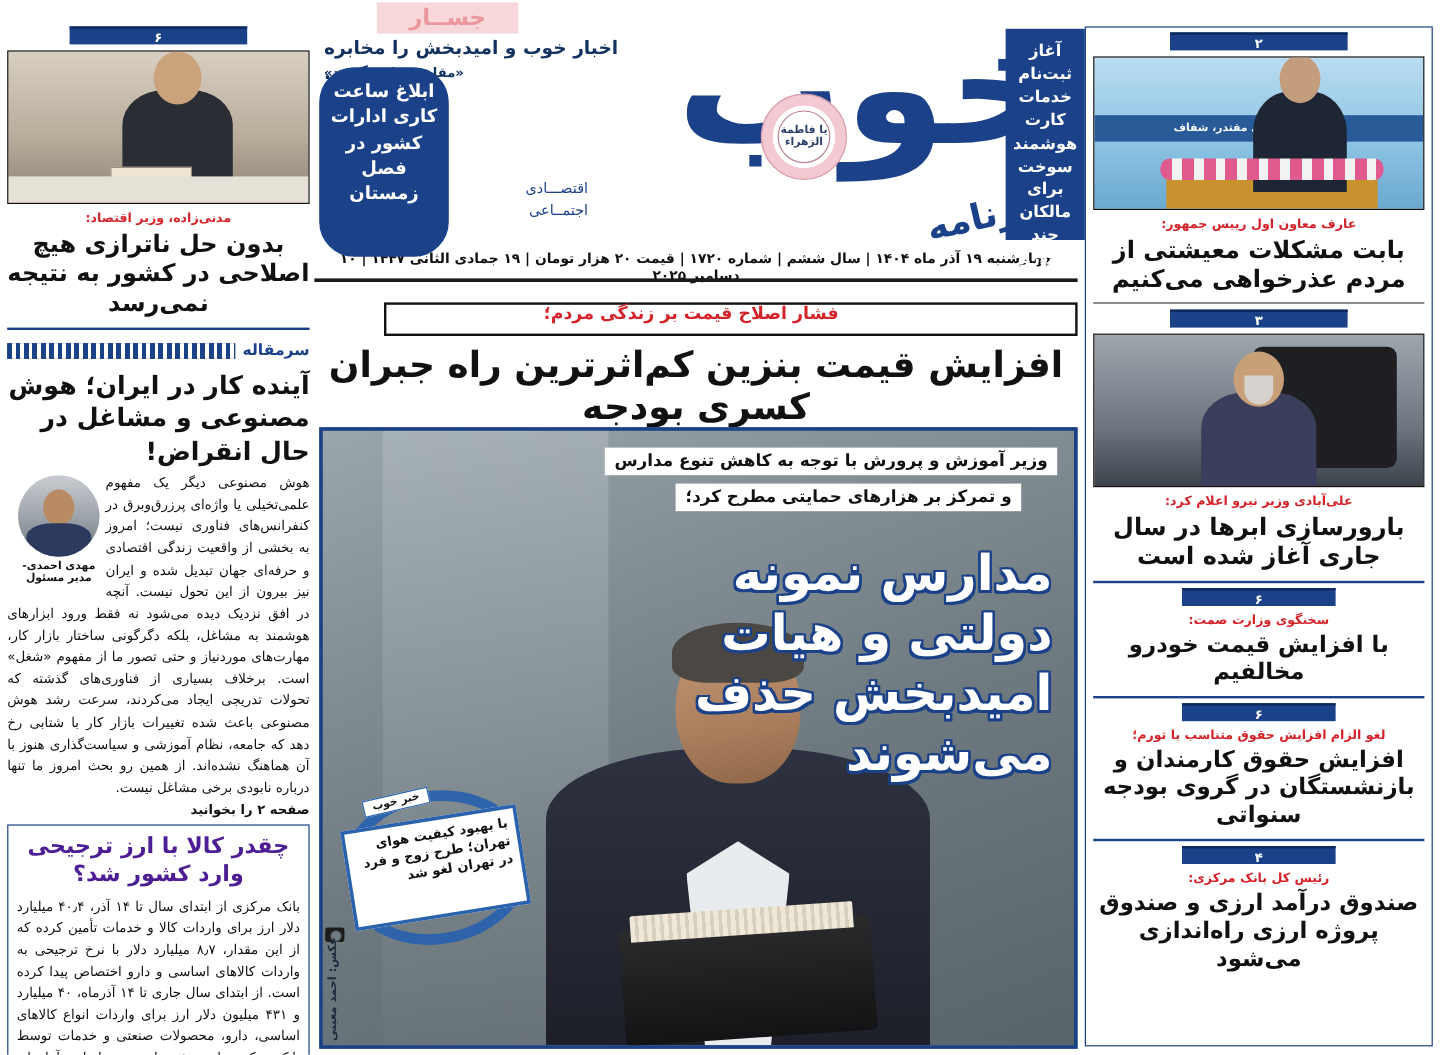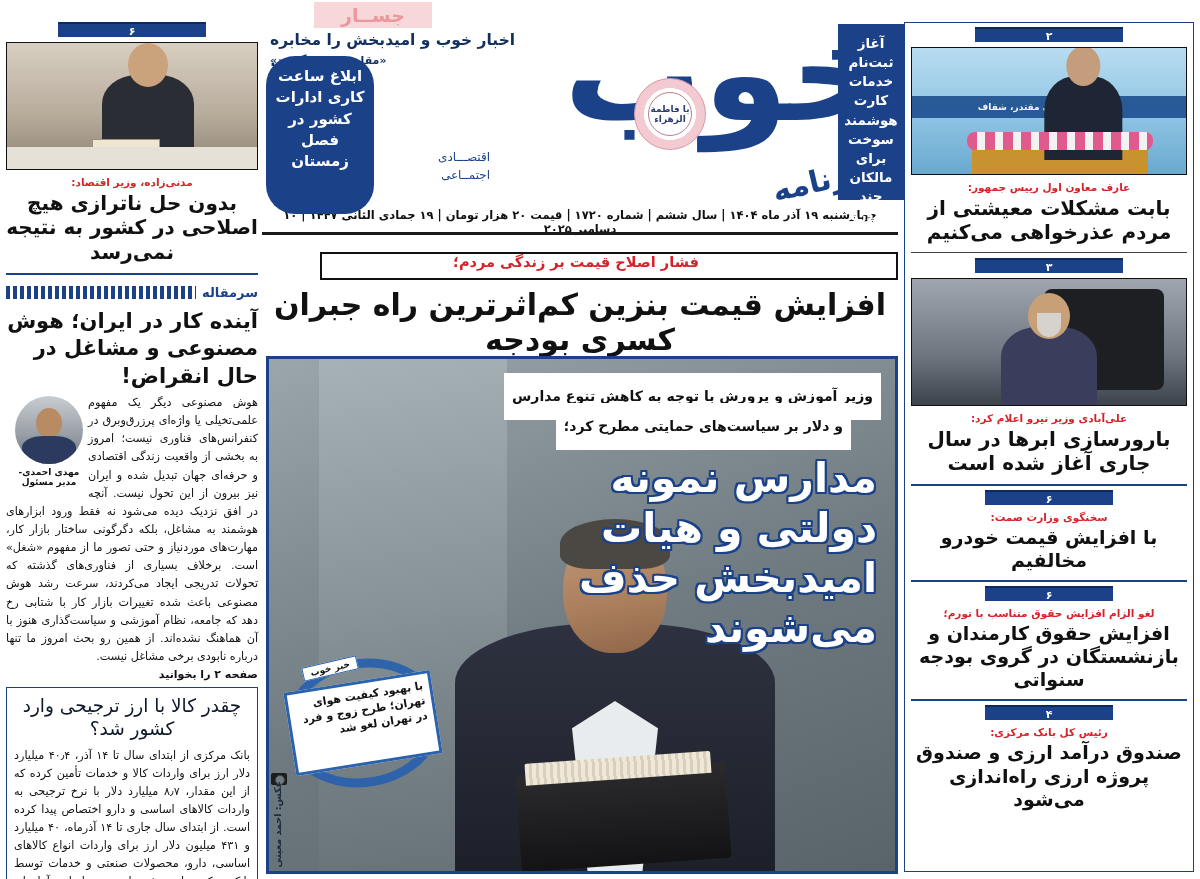--- a/index.html
+++ b/index.html
@@ -250,21 +250,21 @@
     background: repeating-linear-gradient(90deg,#efe8d8 0 4px,#d8d0bc 4px 7px);
     border-radius: 2px 2px 0 0;
   }
 
   .ov-kicker {
     position: absolute;
     background: #fff;
     color: #111;
     font-weight: bold;
     font-size: 14px;
-    padding: 15px 8px;
+    padding: 3px 8px;
     line-height: 1.2;
     white-space: nowrap;
   }
   .ov-kicker.one { top: 14px; right: 14px; }
   .ov-kicker.two { top: 44px; right: 44px; }
 
   .ov-headline {
     position: absolute;
     top: 94px; right: 18px;
     width: 400px;
@@ -524,22 +524,22 @@
     color: #111;
   }
   .box-bordered {
     border: 1px solid #1b4289;
     padding: 6px 7px 5px;
     margin-top: 6px;
   }
   .red-title {
     text-align: center;
     font-size: 18.5px;
-    font-weight: normal;
-    color: #0f172a;
+    font-weight: bold;
+    color: #4c1d95;
     line-height: 1.25;
     letter-spacing: -.4px;
   }
   .body-text {
     margin-top: 7px;
     font-size: 11.2px;
     line-height: 1.6;
     color: #111;
     text-align: justify;
     text-align-last: right;
@@ -578,21 +578,21 @@
       <div class="photo-bg"></div>
       <div class="subject">
         <div class="body"></div>
         <div class="shirt"></div>
         <div class="head"></div>
         <div class="hair"></div>
         <div class="folder"></div>
       </div>
 
       <div class="ov-kicker one">وزیر آموزش و پرورش با توجه به کاهش تنوع مدارس</div>
-      <div class="ov-kicker two">و دلار بر سیاست‌های حمایتی مطرح کرد؛</div>
+      <div class="ov-kicker two">و تمرکز بر هزار‌های حمایتی مطرح کرد؛</div>
       <div class="ov-headline">مدارس نمونه دولتی و هیات امیدبخش حذف می‌شوند</div>
 
       <div class="badge-wrap">
         <div class="badge-arrows"></div>
         <div class="badge-card">
           <span>با بهبود کیفیت هوای تهران؛ طرح زوج و فرد در تهران لغو شد</span>
         </div>
         <div class="badge-tag">خبر خوب</div>
       </div>
 

